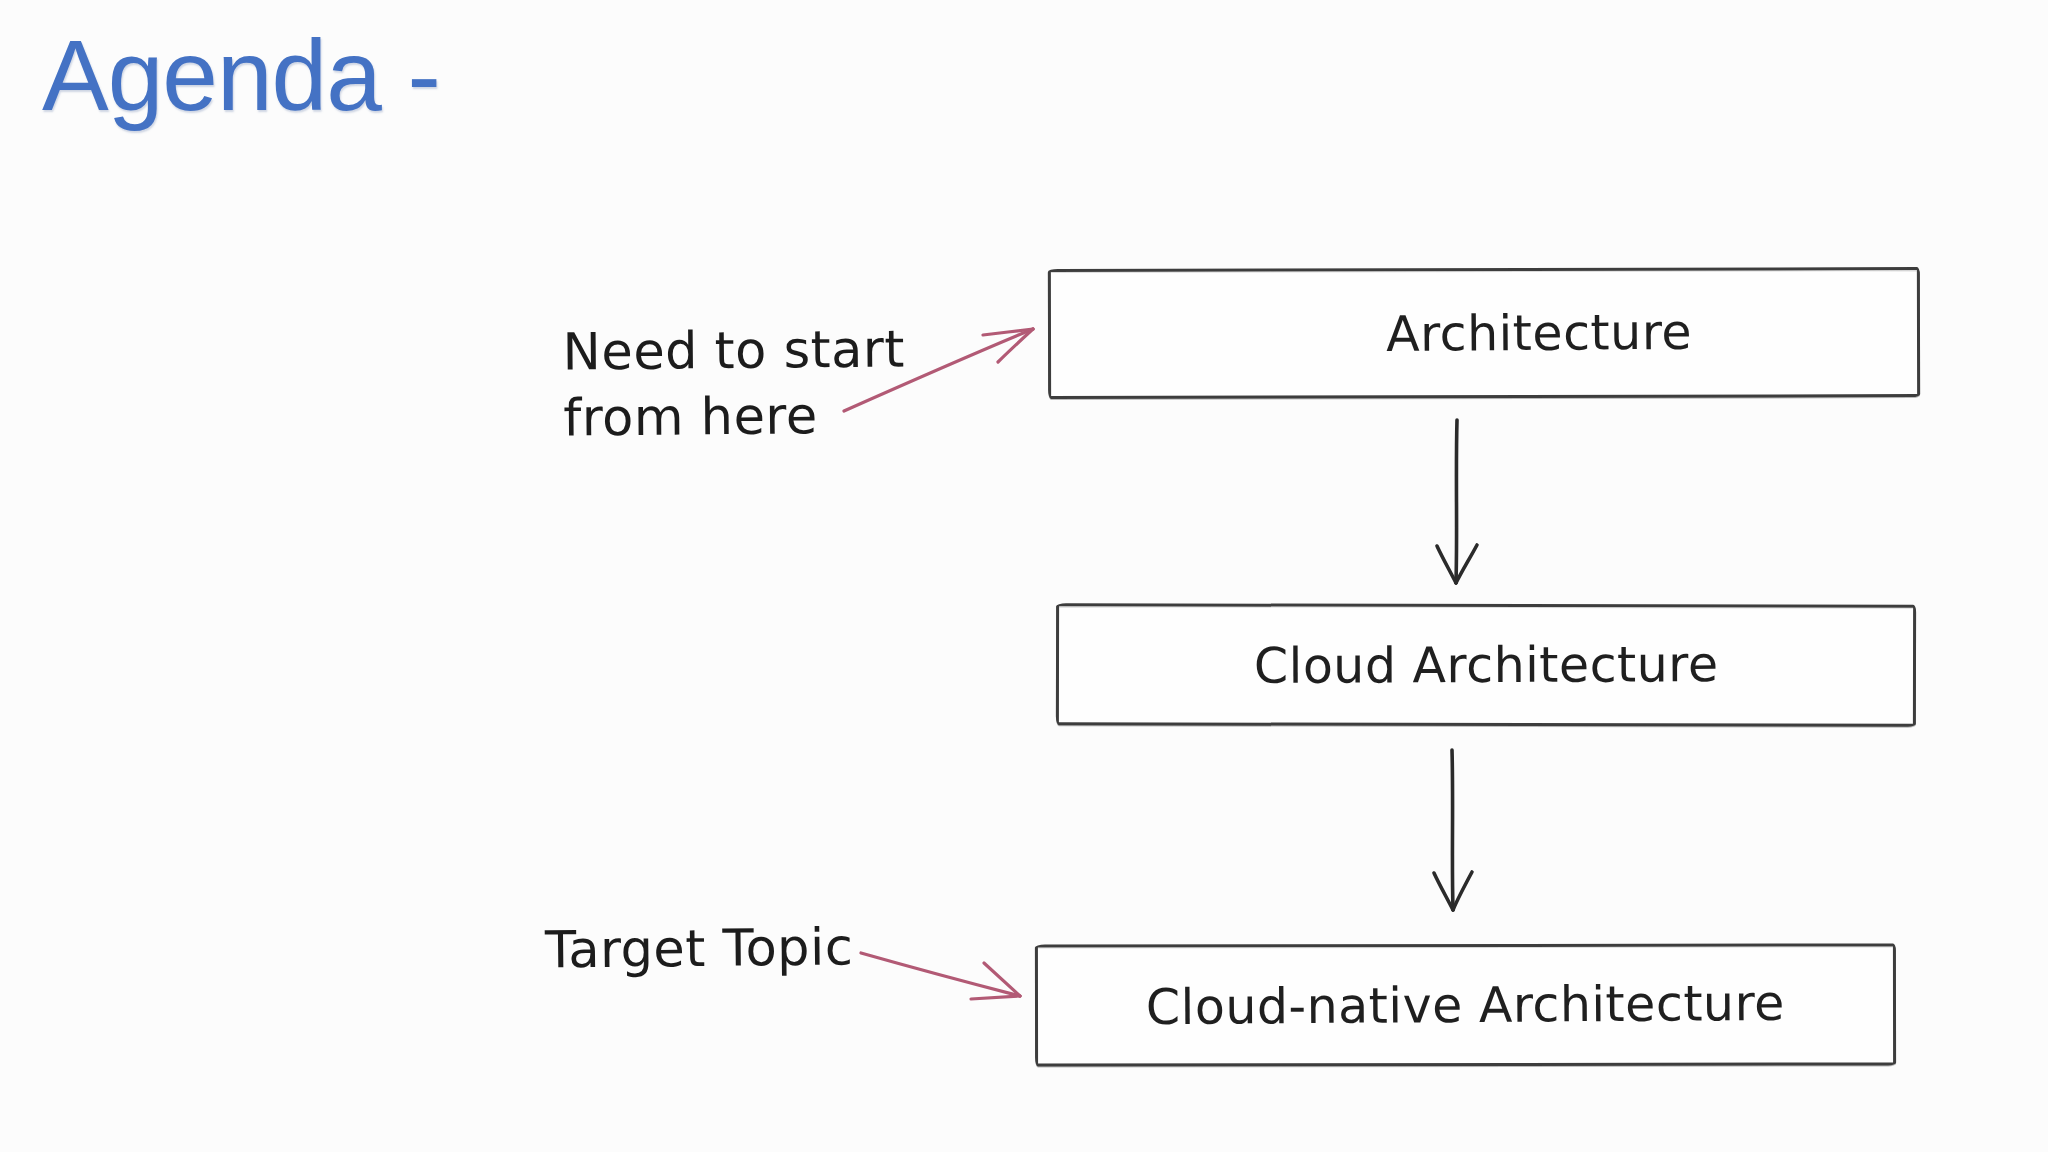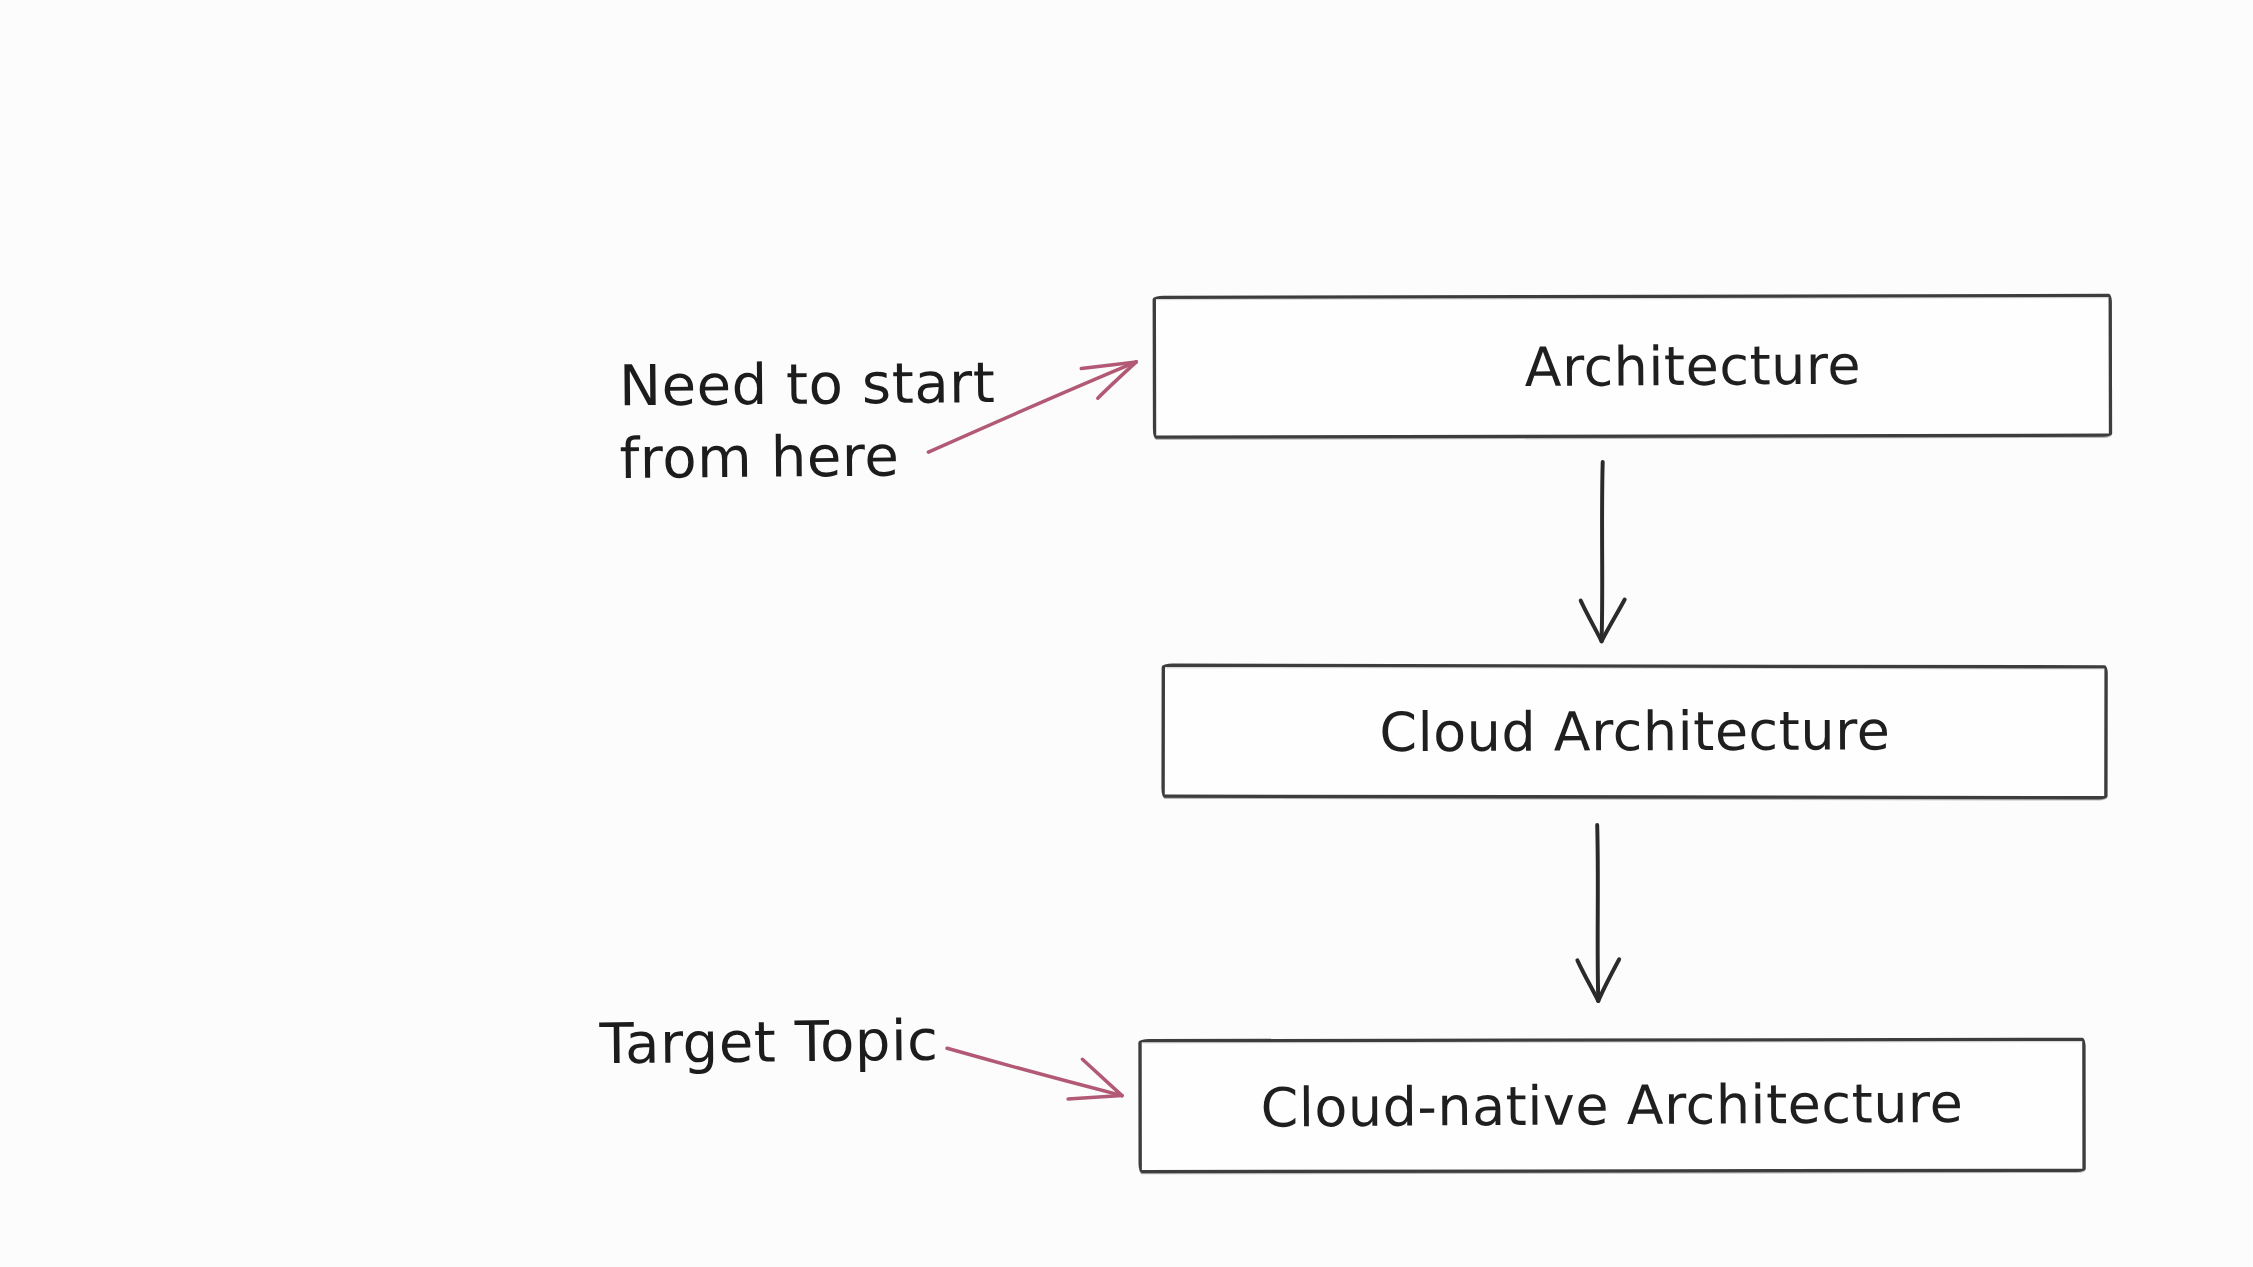--- a/index.html
+++ b/index.html
@@ -65,20 +65,21 @@
     white-space: nowrap;
   }
   .annotation-1 { left: 563px; top: 318px; transform: rotate(-0.5deg); }
   .annotation-2 { left: 545px; top: 916px; transform: rotate(-0.6deg); }
 </style>
 </head>
 <body>
 
 <div class="slide">
 
+  <div class="slide-title">Agenda -</div>
 
   <svg class="arrows-layer" viewBox="0 0 2048 1152" xmlns="http://www.w3.org/2000/svg">
 
     <g stroke="#2b2b2b" stroke-width="3.6" fill="none" stroke-linecap="round">
       <path d="M1457,420 C1455.5,475 1457.5,530 1456,582"></path>
       <path d="M1437,546 C1443,559 1450,571 1456,583"></path>
       <path d="M1477,545 C1470,558 1462,571 1456,583"></path>
     </g>
 
     <g stroke="#2b2b2b" stroke-width="3.6" fill="none" stroke-linecap="round">

